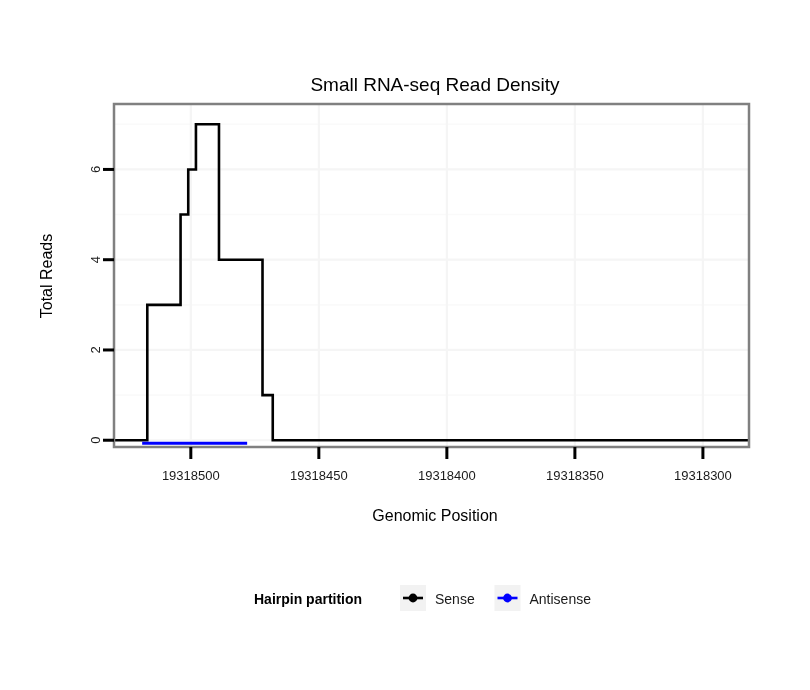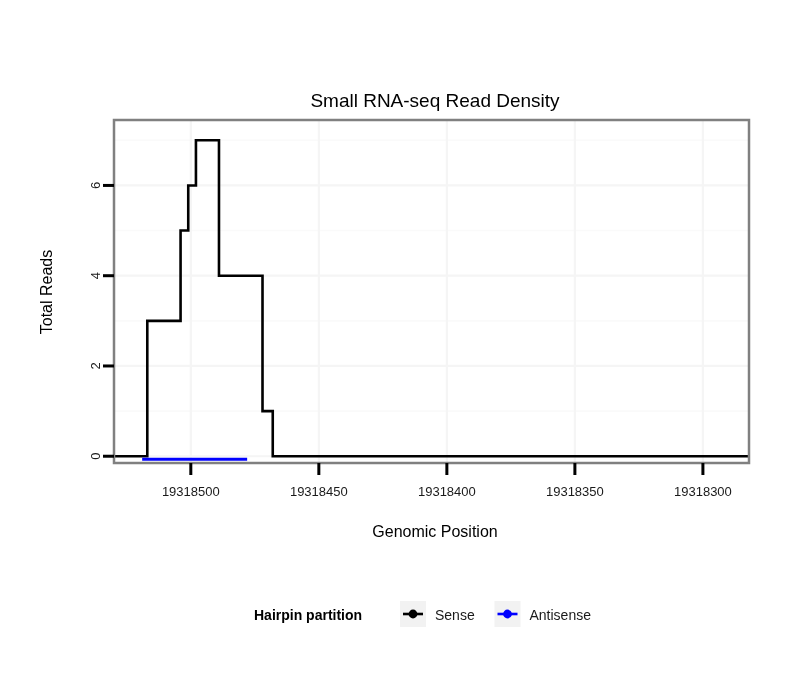--- a/index.html
+++ b/index.html
@@ -11,21 +11,21 @@
     width: 810px;
     height: 690px;
     font-family: "Liberation Sans", sans-serif;
     color: #000000;
     overflow: hidden;
     position: relative;
   }
   #chart-root {
     position: absolute;
     left: 0;
-    top: 16px;
+    top: 0;
     width: 810px;
     height: 580px;
   }
   svg { display: block; }
   .title-text {
     font-family: "Liberation Sans", sans-serif;
     font-size: 19px;
     fill: #000000;
   }
   .axis-title {

